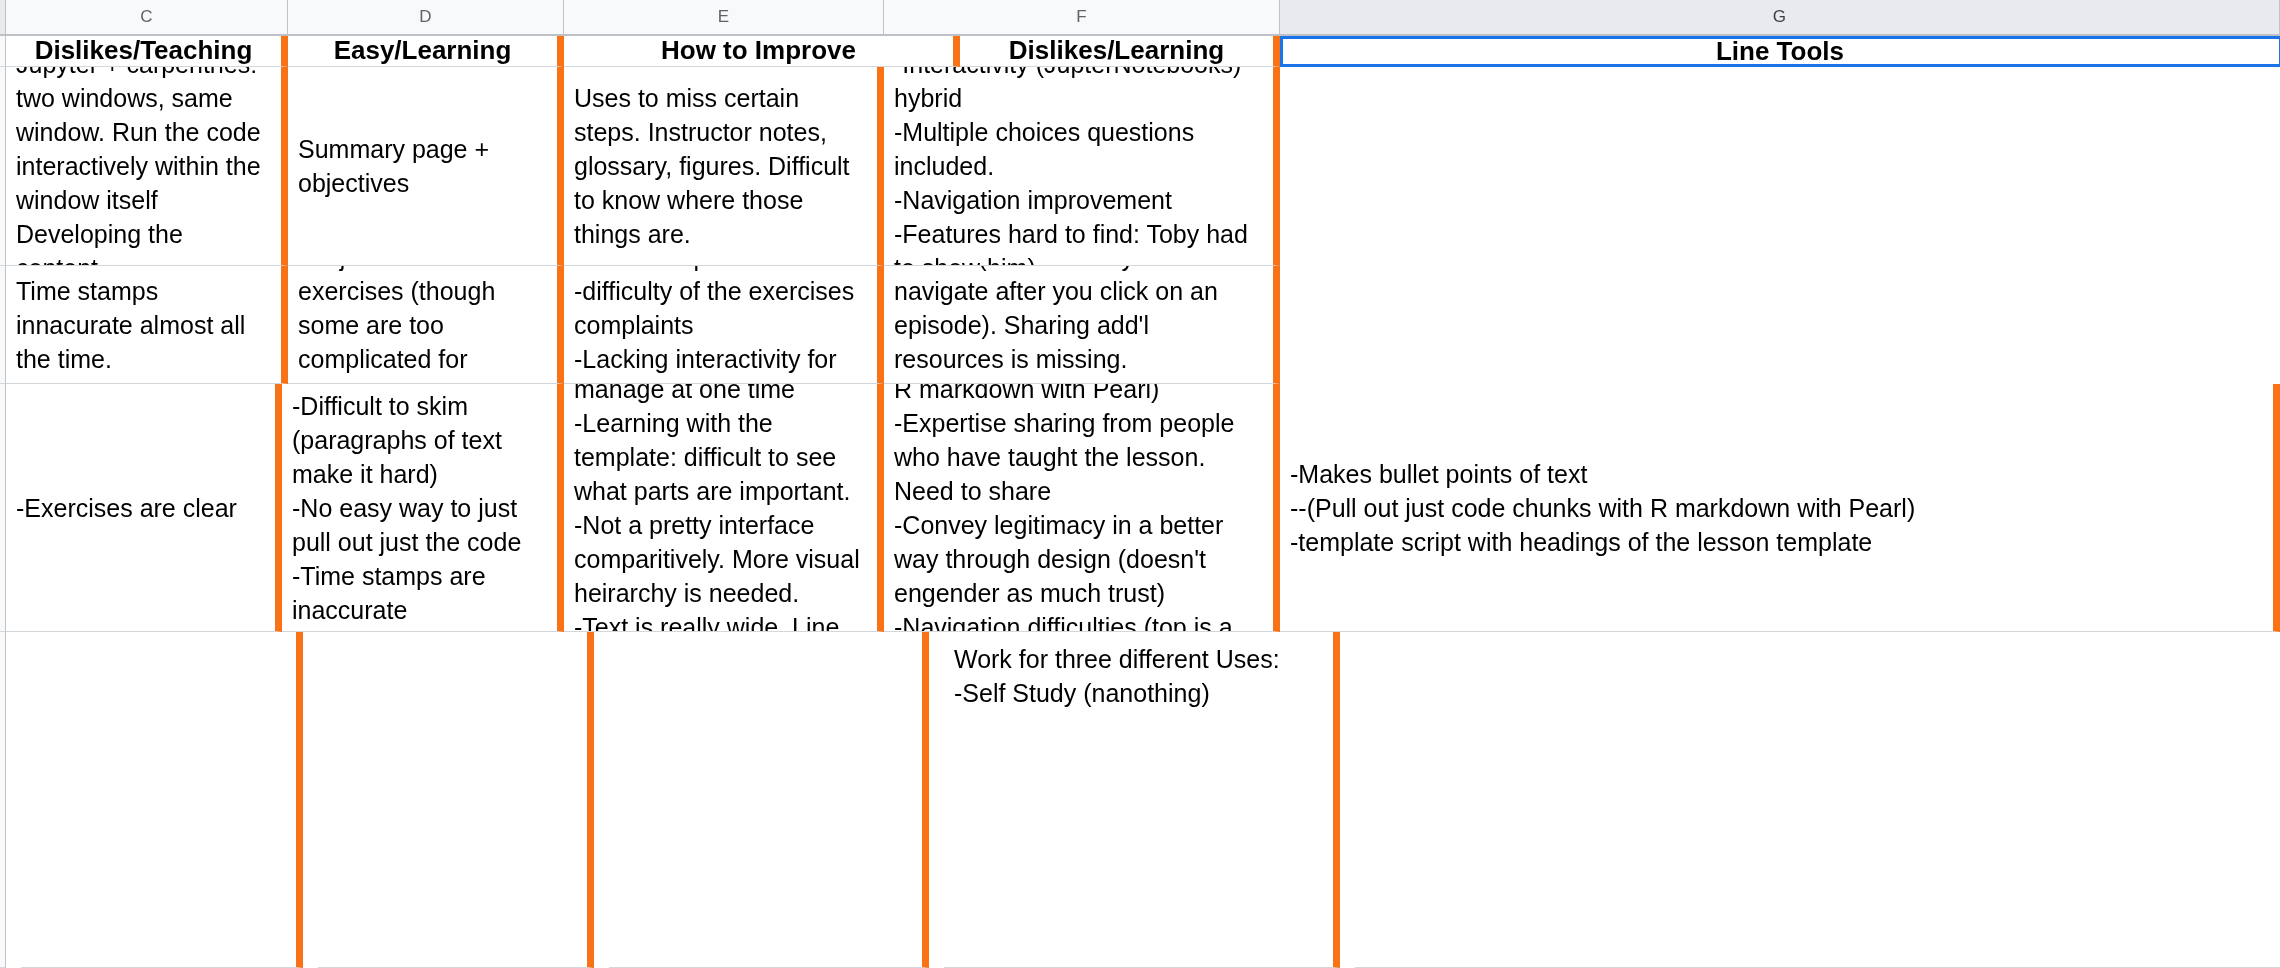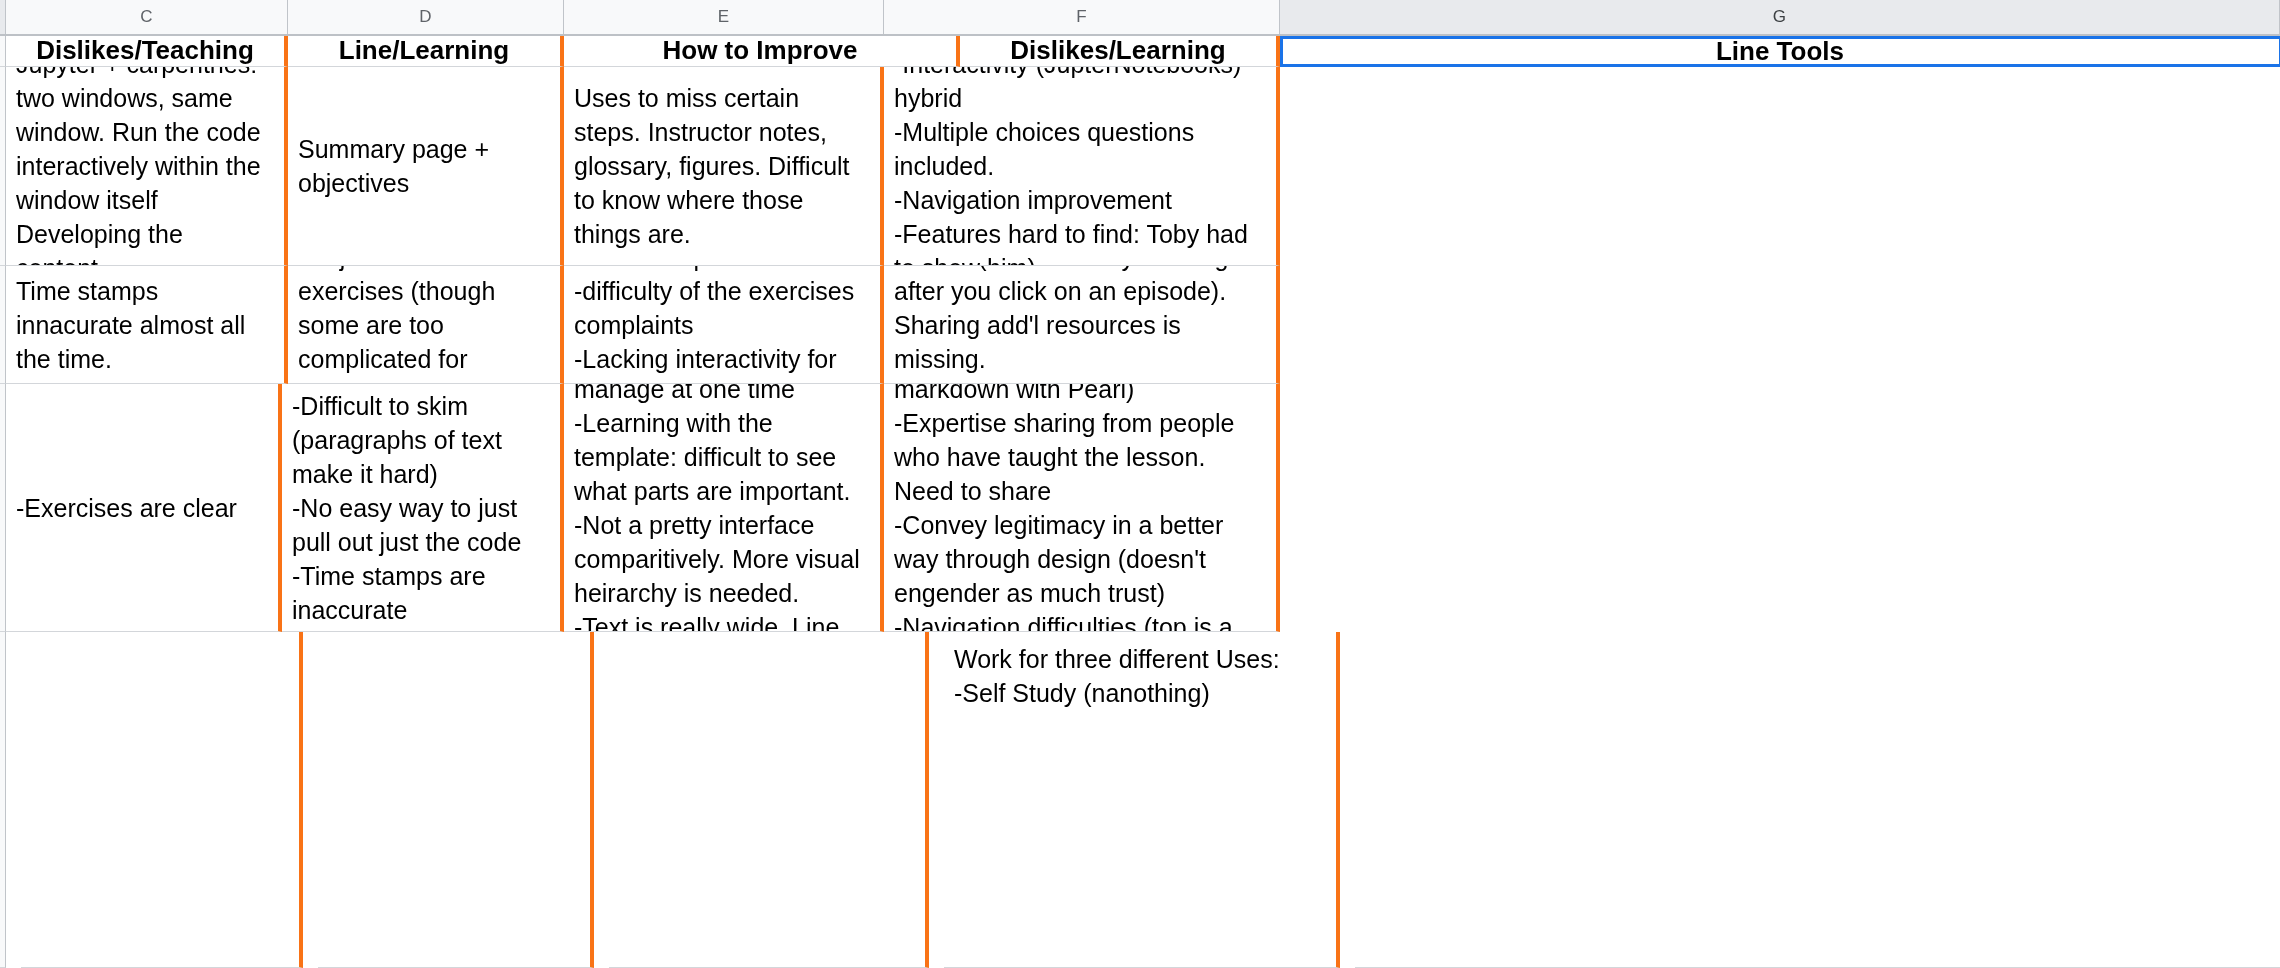--- a/index.html
+++ b/index.html
@@ -83,21 +83,21 @@
   .row {
     position: absolute;
     left: 0;
     width: 2280px;
     display: flex;
     box-sizing: border-box;
   }
 
   .cell {
     box-sizing: border-box;
-    border-right: 4px solid #f97316;
+    border-right: 7px solid #f97316;
     border-bottom: 1px solid #d3d6da;
     background: #ffffff;
     padding: 0 10px;
     overflow: hidden;
     position: relative;
     flex: 0 0 auto;
     display: flex;
     align-items: center;
   }
   .cell .txt {
@@ -177,21 +177,21 @@
 
   <div class="grid">
     <div class="row-gutter"></div>
 
     <div class="row hrow" style="top:0px; height:31px;">
       <div class="gut-cell"></div>
       <div class="cell c-C">
         <span class="txt">Dislikes/Teaching</span>
       </div>
       <div class="cell c-D">
-        <span class="txt">Line/Learning</span>
+        <span class="txt">Easy/Learning</span>
       </div>
       <div class="cell c-F">
         <span class="txt">How to Improve</span>
       </div>
       <div class="cell c-E">
         <span class="txt">Dislikes/Learning</span>
       </div>
       <div class="cell c-G selected-cell">
         <span class="txt">Line Tools</span>
       </div>
@@ -253,20 +253,25 @@
       </div>
       <div class="cell c-F va-middle">
         <span class="txt">-Separate code from text easily
 -Empty outline with headings
 -(Pull out just code chunks with R markdown with Pearl)
 -Expertise sharing from people who have taught the lesson. Need to share
 -Convey legitimacy in a better way through design (doesn't engender as much trust)
 -Navigation difficulties (top is a problem). TOC solution
 -Main bullet points pulled out (outline)</span>
       </div>
+      <div class="cell c-G va-middle">
+        <span class="txt">-Makes bullet points of text
+--(Pull out just code chunks with R markdown with Pearl)
+-template script with headings of the lesson template</span>
+      </div>
     </div>
 
     <div class="row" style="top:596px; height:336px;gap:15px;">
       <div class="gut-cell"></div>
       <div class="cell c-C va-top">
         <span class="txt"></span>
       </div>
       <div class="cell c-D va-top">
         <span class="txt"></span>
       </div>

